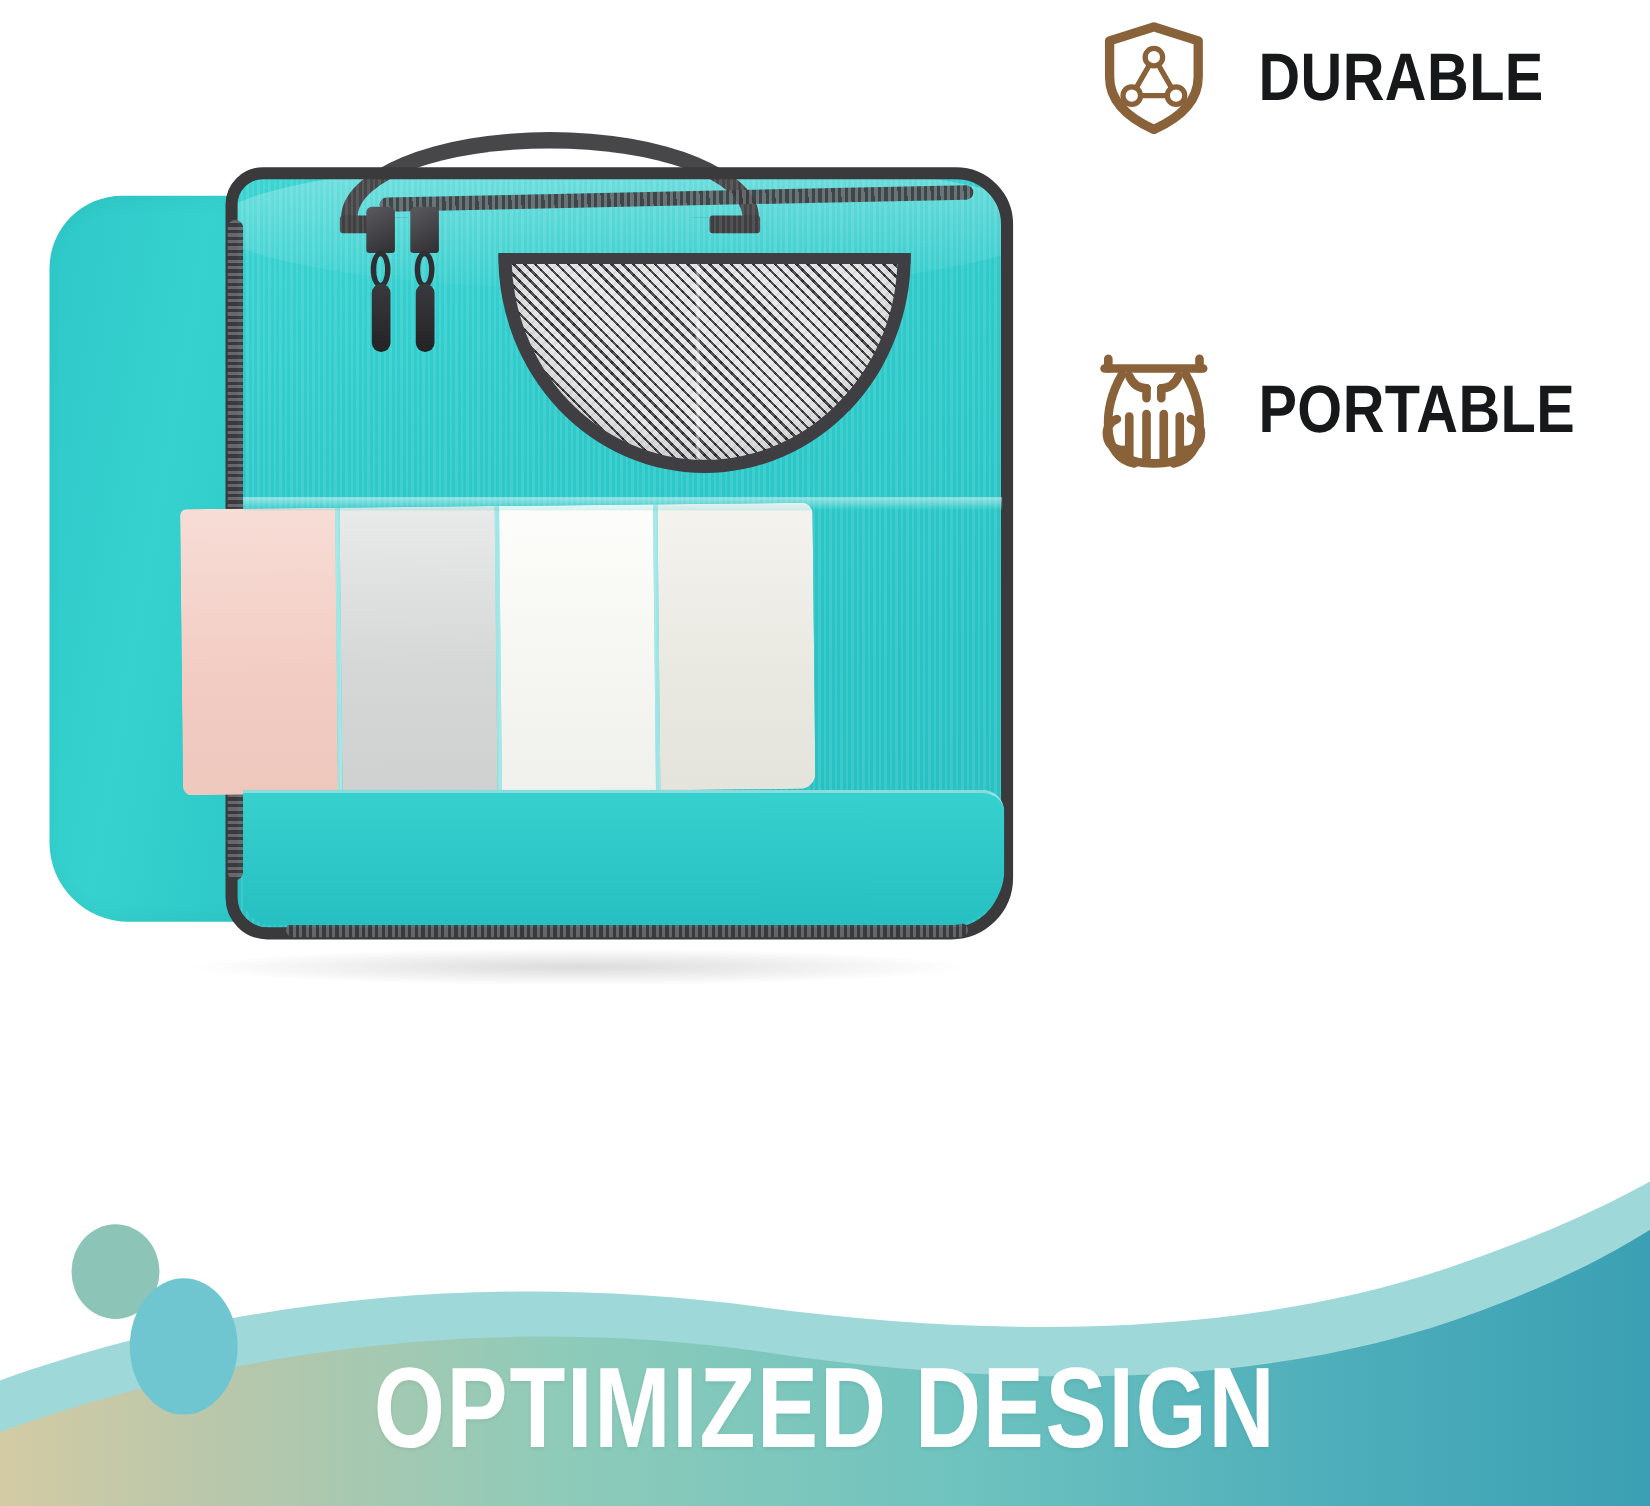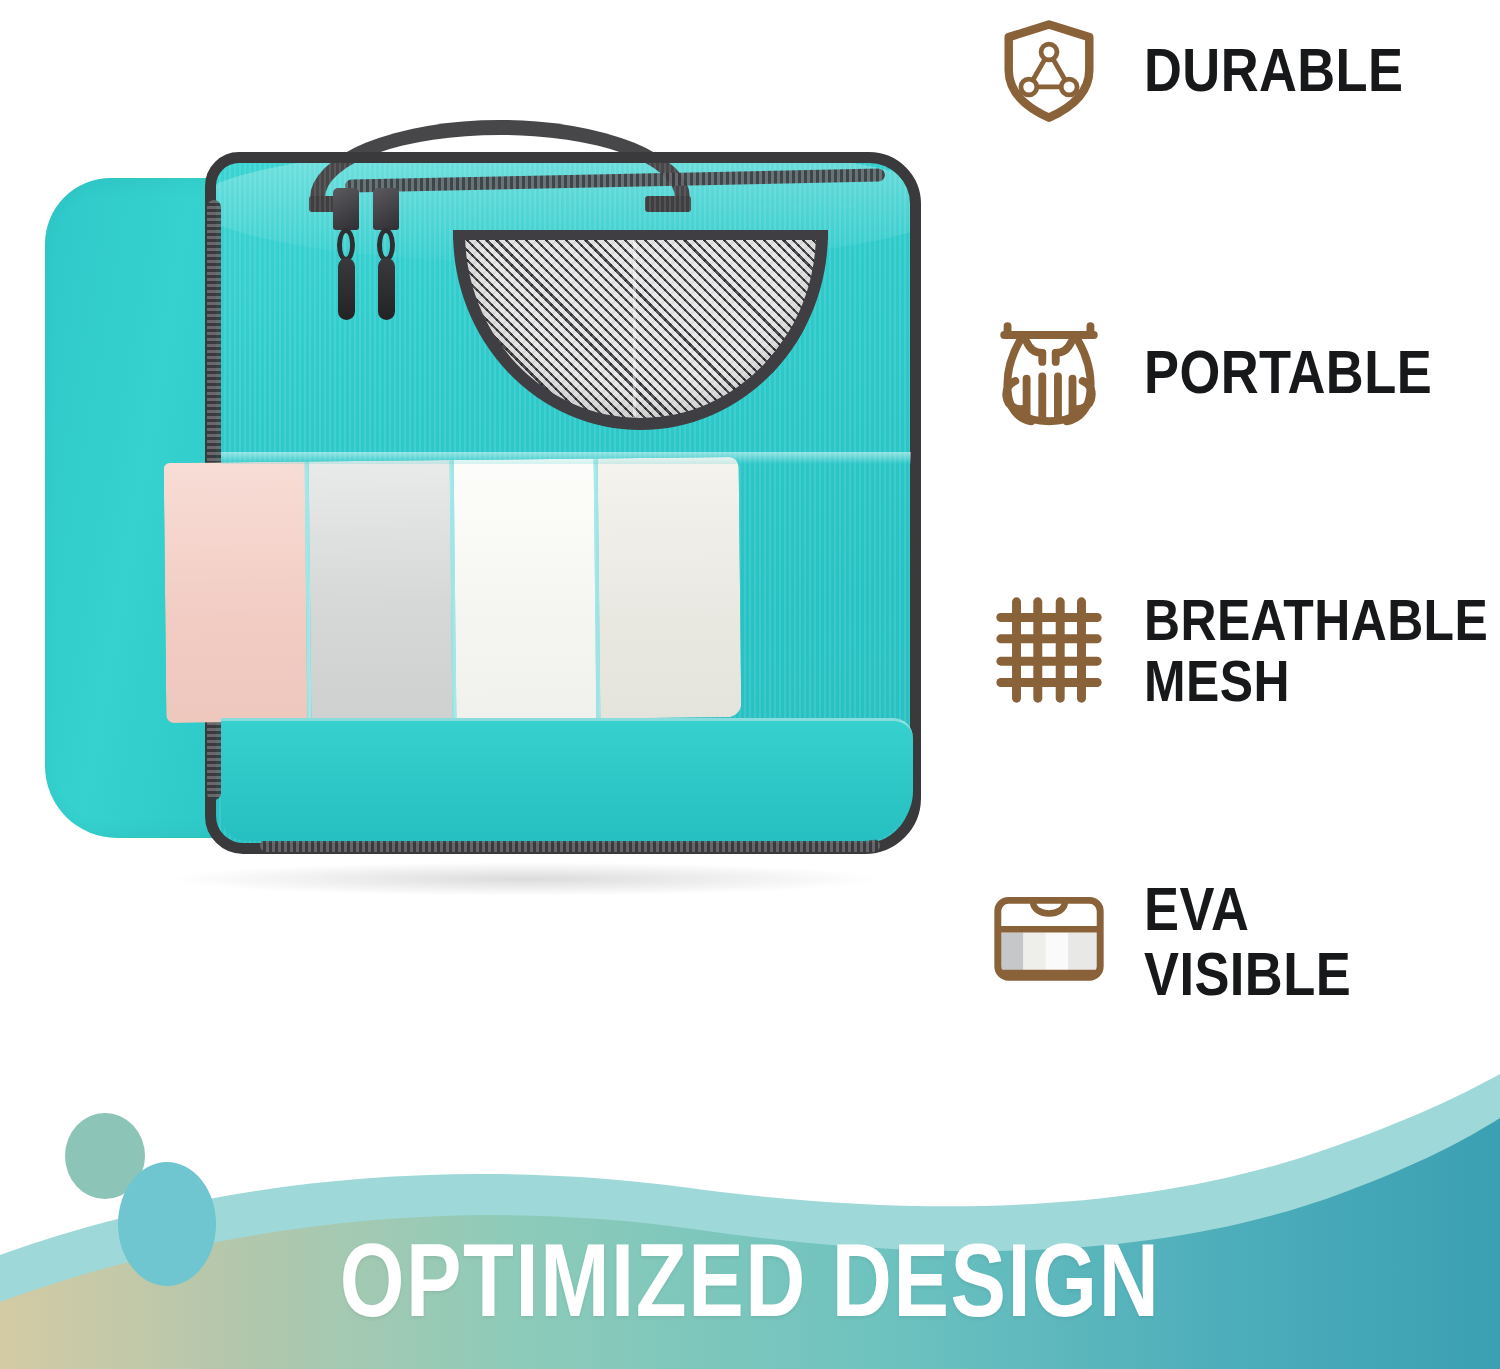--- a/index.html
+++ b/index.html
@@ -433,61 +433,21 @@
 
             <path d="M20 58 C14 60 11 66 12 72 C13 80 20 84 27 83"></path>
             <path d="M80 58 C86 60 89 66 88 72 C87 80 80 84 73 83"></path>
             <path d="M26 88 C36 96 64 96 74 88"></path>
           </g>
         </svg>
       </div>
       <div class="feature-label">PORTABLE</div>
     </div>
 
-    <div class="feature f-mesh">
-      <div class="feature-icon">
-        <svg viewBox="0 0 100 100" width="112" height="112" aria-hidden="true">
-          <g stroke="#8a6239" stroke-width="8" stroke-linecap="round">
-            <line x1="21" y1="7" x2="21" y2="93"></line>
-            <line x1="40" y1="7" x2="40" y2="93"></line>
-            <line x1="60" y1="7" x2="60" y2="93"></line>
-            <line x1="79" y1="7" x2="79" y2="93"></line>
-            <line x1="7" y1="21" x2="93" y2="21"></line>
-            <line x1="7" y1="40" x2="93" y2="40"></line>
-            <line x1="7" y1="60" x2="93" y2="60"></line>
-            <line x1="7" y1="79" x2="93" y2="79"></line>
-          </g>
-        </svg>
-      </div>
-      <div class="feature-label">BREATHABLE
-MESH</div>
-    </div>
-
-    <div class="feature f-eva">
-      <div class="feature-icon">
-        <svg viewBox="0 0 110 90" width="118" height="96" aria-hidden="true">
-
-          <g>
-            <rect x="10" y="36" width="21" height="38" fill="#c6c7c8"></rect>
-            <rect x="31" y="36" width="21" height="38" fill="#eeeeea"></rect>
-            <rect x="52" y="36" width="21" height="38" fill="#fafafa"></rect>
-            <rect x="73" y="36" width="27" height="38" fill="#e8e9e7"></rect>
-          </g>
-
-          <rect x="7" y="6" width="96" height="72" rx="10" ry="10" fill="none" stroke="#8a6239" stroke-width="6.5"></rect>
-
-          <line x1="8" y1="33" x2="102" y2="33" stroke="#8a6239" stroke-width="6"></line>
-
-          <path d="M40 7 C40 22 70 22 70 7" fill="none" stroke="#8a6239" stroke-width="6" stroke-linecap="round"></path>
-
-          <path d="M10 74 H100" stroke="#8a6239" stroke-width="6" stroke-linecap="round"></path>
-        </svg>
-      </div>
-      <div class="feature-label">EVA VISIBLE</div>
-    </div>
+
   </div>
 
   <div id="banner">
     <svg viewBox="0 0 1500 329" preserveAspectRatio="none" aria-hidden="true">
       <defs>
         <linearGradient id="frontWave" x1="0" y1="0" x2="1" y2="0">
           <stop offset="0%" stop-color="#d3cba4"></stop>
           <stop offset="14%" stop-color="#b7c7ab"></stop>
           <stop offset="34%" stop-color="#8ecbb9"></stop>
           <stop offset="58%" stop-color="#6fc3bf"></stop>

